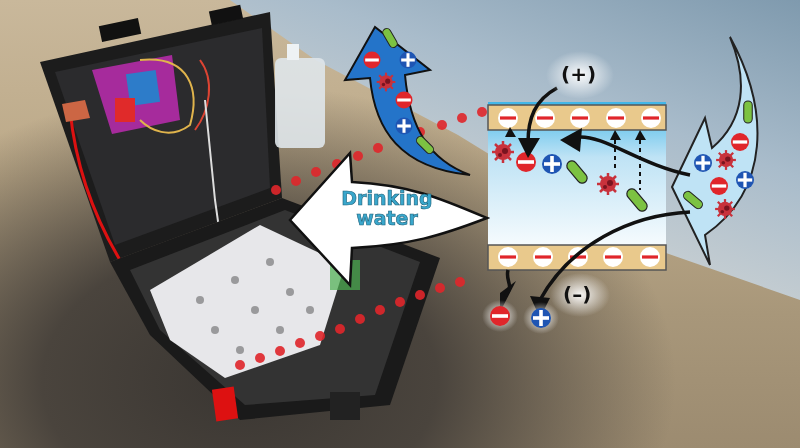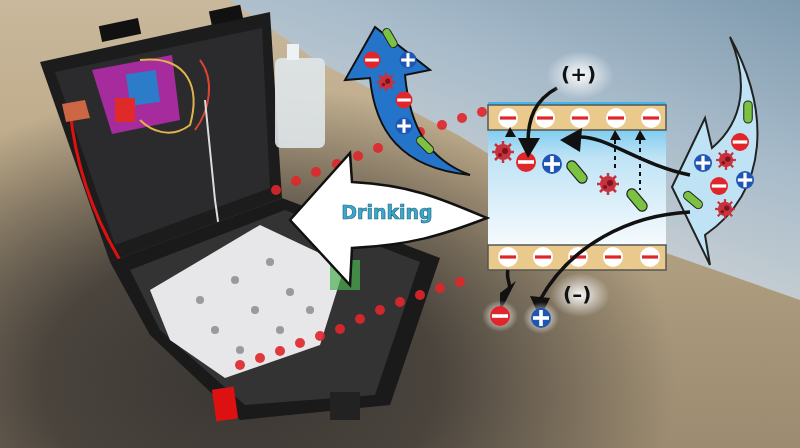--- a/index.html
+++ b/index.html
@@ -199,18 +199,19 @@
     <ellipse cx="500" cy="316" rx="18" ry="16" fill="url(#glow)"></ellipse>
     <ellipse cx="541" cy="318" rx="18" ry="16" fill="url(#glow)"></ellipse>
     <use href="#cation" transform="translate(500 316)"></use>
     <use href="#anion" transform="translate(541 318)"></use>
 
     <g>
       <path d="M290 220 L350 153 L352 182 C410 185 440 198 487 218 C440 236 410 245 352 248 L350 285 Z" fill="#ffffff" stroke="#111" stroke-width="2.5"></path>
     </g>
   </svg>
 
-  <div class="label-text" style="left:312px;top:202px;width:150px;text-align:center;color:#3aa7cc;font-size:19px;line-height:20px;-webkit-text-stroke:0.6px #1b5e77;">
+  <div class="label-text" style="left:312px;top:188px;width:150px;text-align:center;color:#3aa7cc;font-size:19px;line-height:20px;-webkit-text-stroke:0.6px #1b5e77;">
     <div>Drinking</div>
+    <div>water</div>
   </div>
   <div class="label-text" style="left:561px;top:62px;font-size:20px;color:#111;">(+)</div>
   <div class="label-text" style="left:563px;top:282px;font-size:20px;color:#111;">(–)</div>
 </div>
 
 </body></html>

